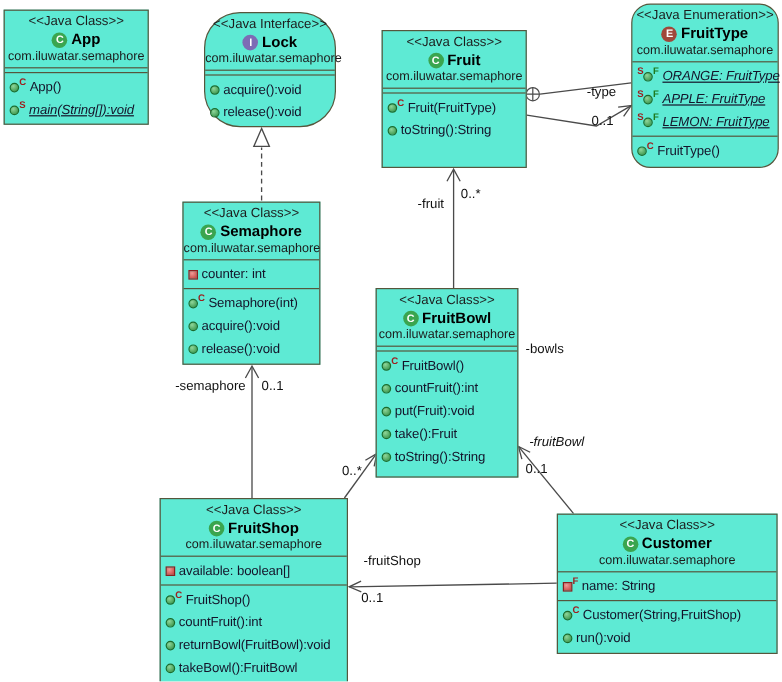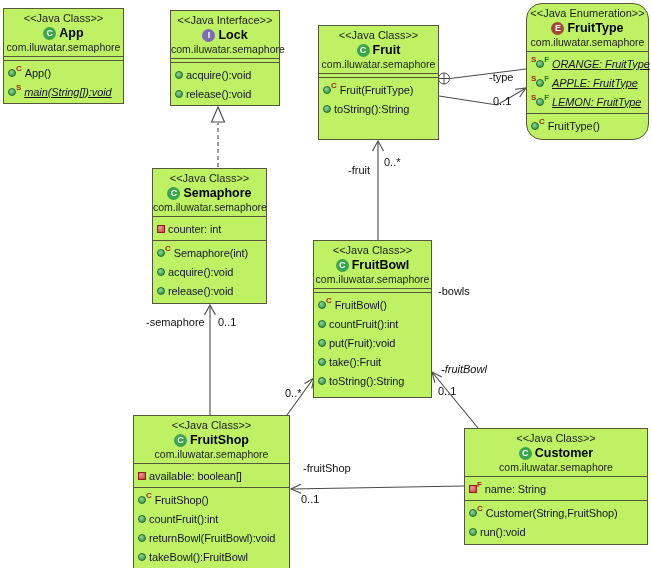--- a/index.html
+++ b/index.html
@@ -1,19 +1,19 @@
 <!DOCTYPE html>
 <html><head>
 <meta charset="utf-8">
 <style>
   html,body{margin:0;padding:0;background:#fff;}
   #canvas{position:relative;width:652px;height:568px;background:#ffffff;overflow:hidden;
           font-family:"Liberation Sans", sans-serif;}
   #edges{position:absolute;left:0;top:0;width:652px;height:568px;z-index:1;}
-  .uml-class{position:absolute;z-index:2;background:#bef264;border:1px solid #56563C;
+  .uml-class{position:absolute;z-index:2;background:#5eead4;border:1px solid #56563C;
              box-sizing:border-box;}
   .hdr{text-align:center;padding-top:2px;padding-bottom:2px;}
   .stereo{font-size:11px;line-height:14px;color:#1c1c1c;}
   .cname{font-size:12.5px;line-height:16px;font-weight:bold;color:#000;
          display:flex;align-items:center;justify-content:center;gap:3px;}
   .pkg{font-size:10.5px;line-height:13px;color:#1c1c1c;}
   .type-icon{display:inline-flex;align-items:center;justify-content:center;
              width:13px;height:13px;border-radius:50%;color:#fff;font-size:9px;
              font-weight:bold;flex:0 0 13px;}
   .comp{border-top:1px solid #56563C;padding:2px 0 2px 0;}
@@ -72,21 +72,21 @@
           <span class="sup red">C</span>
           <span class="mtext">App()</span>
         </div>
         <div class="mrow">
           <span class="vis-circle"></span>
           <span class="sup red">S</span>
           <span class="mtext static">main(String[]):void</span>
         </div>
       </div>
     </div>
-    <div class="uml-class" style="left: 170px; top: 10px; width: 110px; min-height: 96px;">
+    <div class="uml-class" style="left: 170px; top: 10px; width: 110px; min-height: 96px; border-radius: 30px;">
       <div class="hdr">
         <div class="stereo">&lt;&lt;Java Interface&gt;&gt;</div>
         <div class="cname">
           <span class="type-icon" style="background: rgb(125, 107, 181);">I</span>
           <span>Lock</span>
         </div>
         <div class="pkg">com.iluwatar.semaphore</div>
       </div>
       <div class="comp empty"></div>
       <div class="comp">

